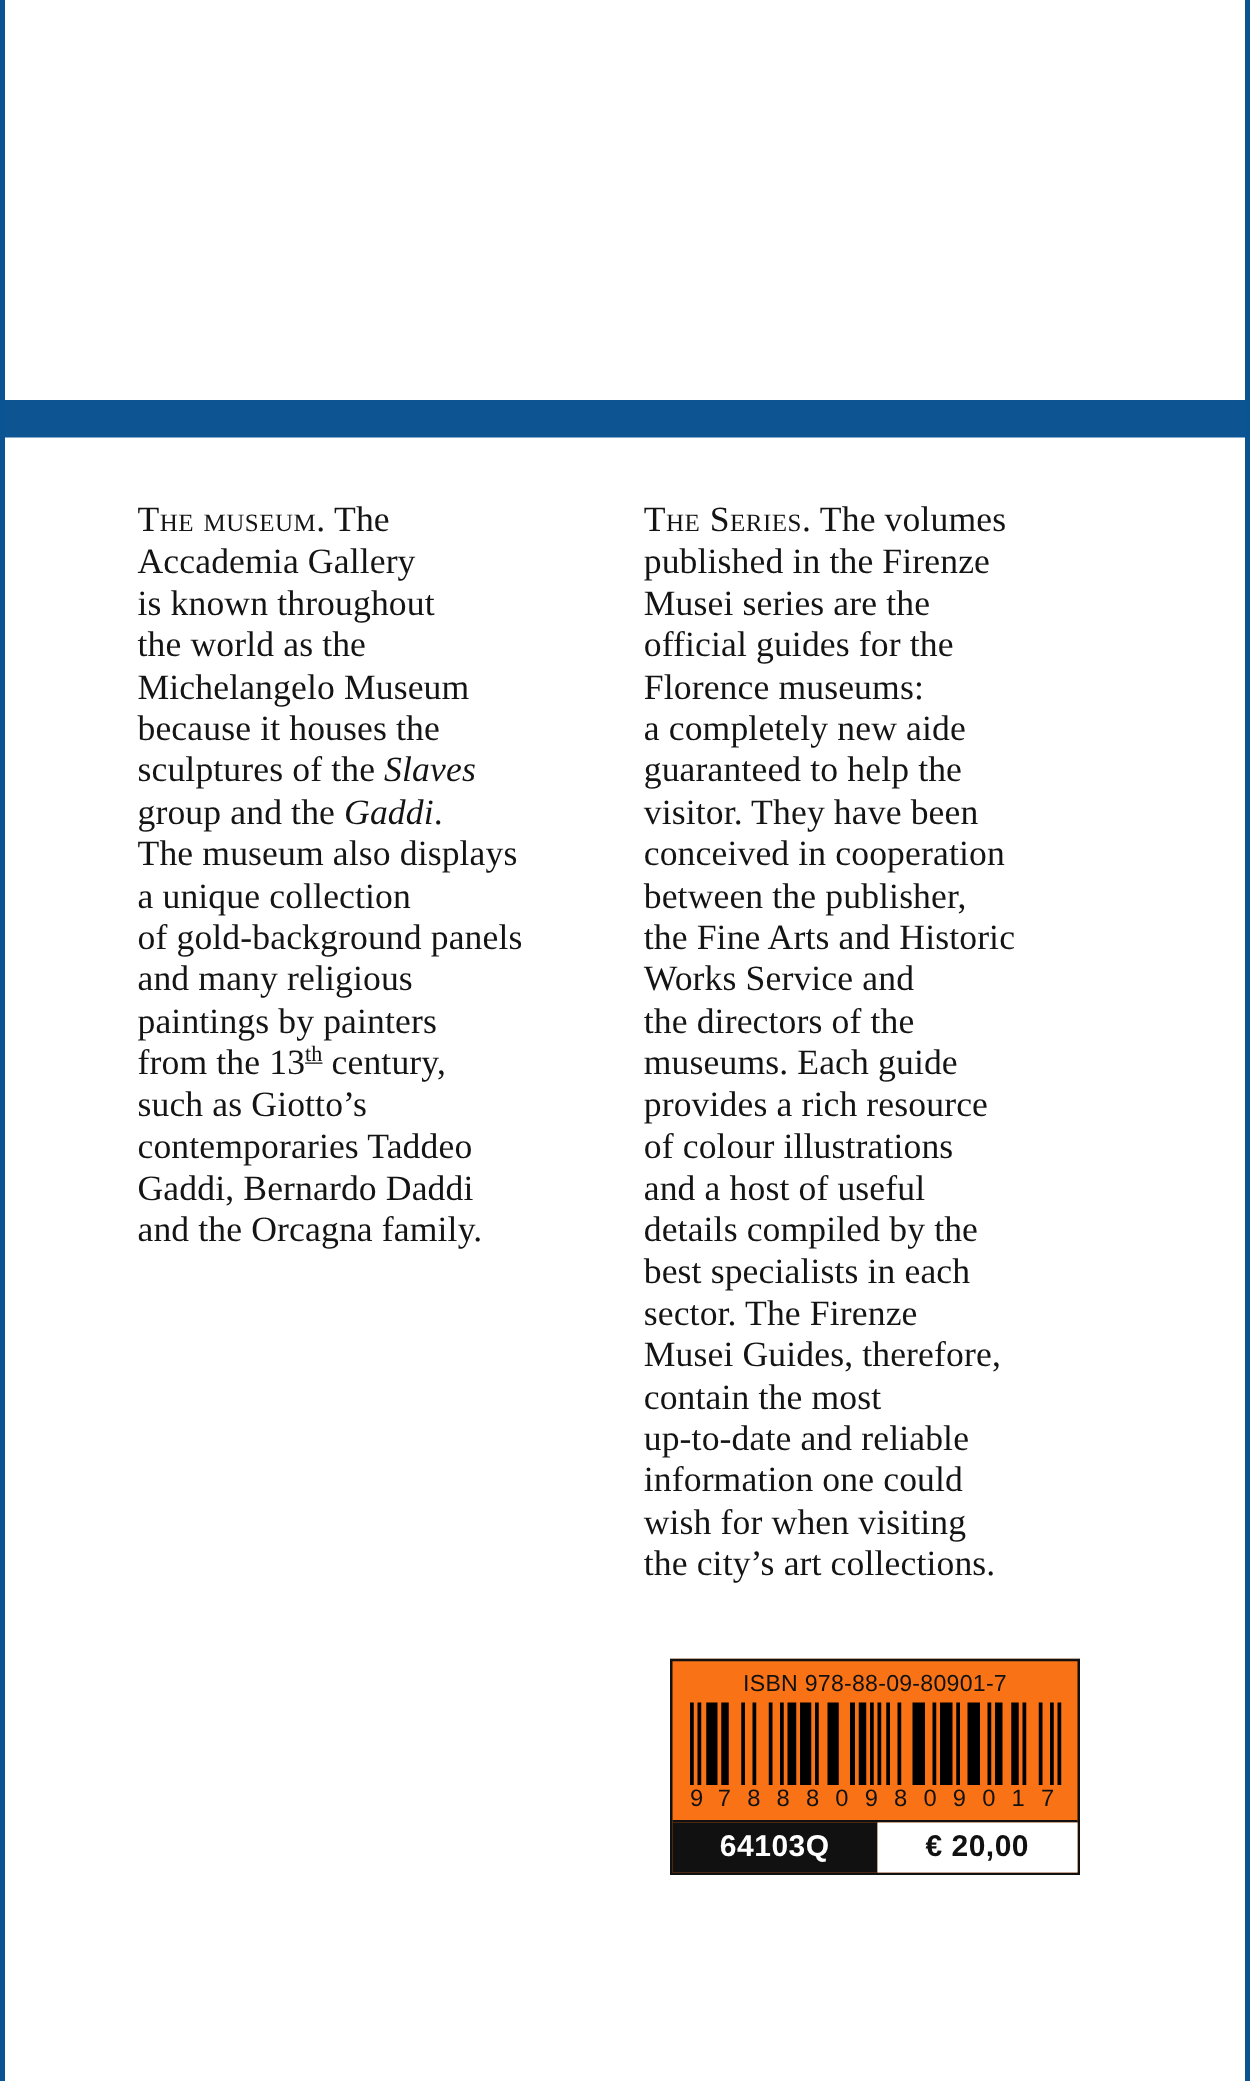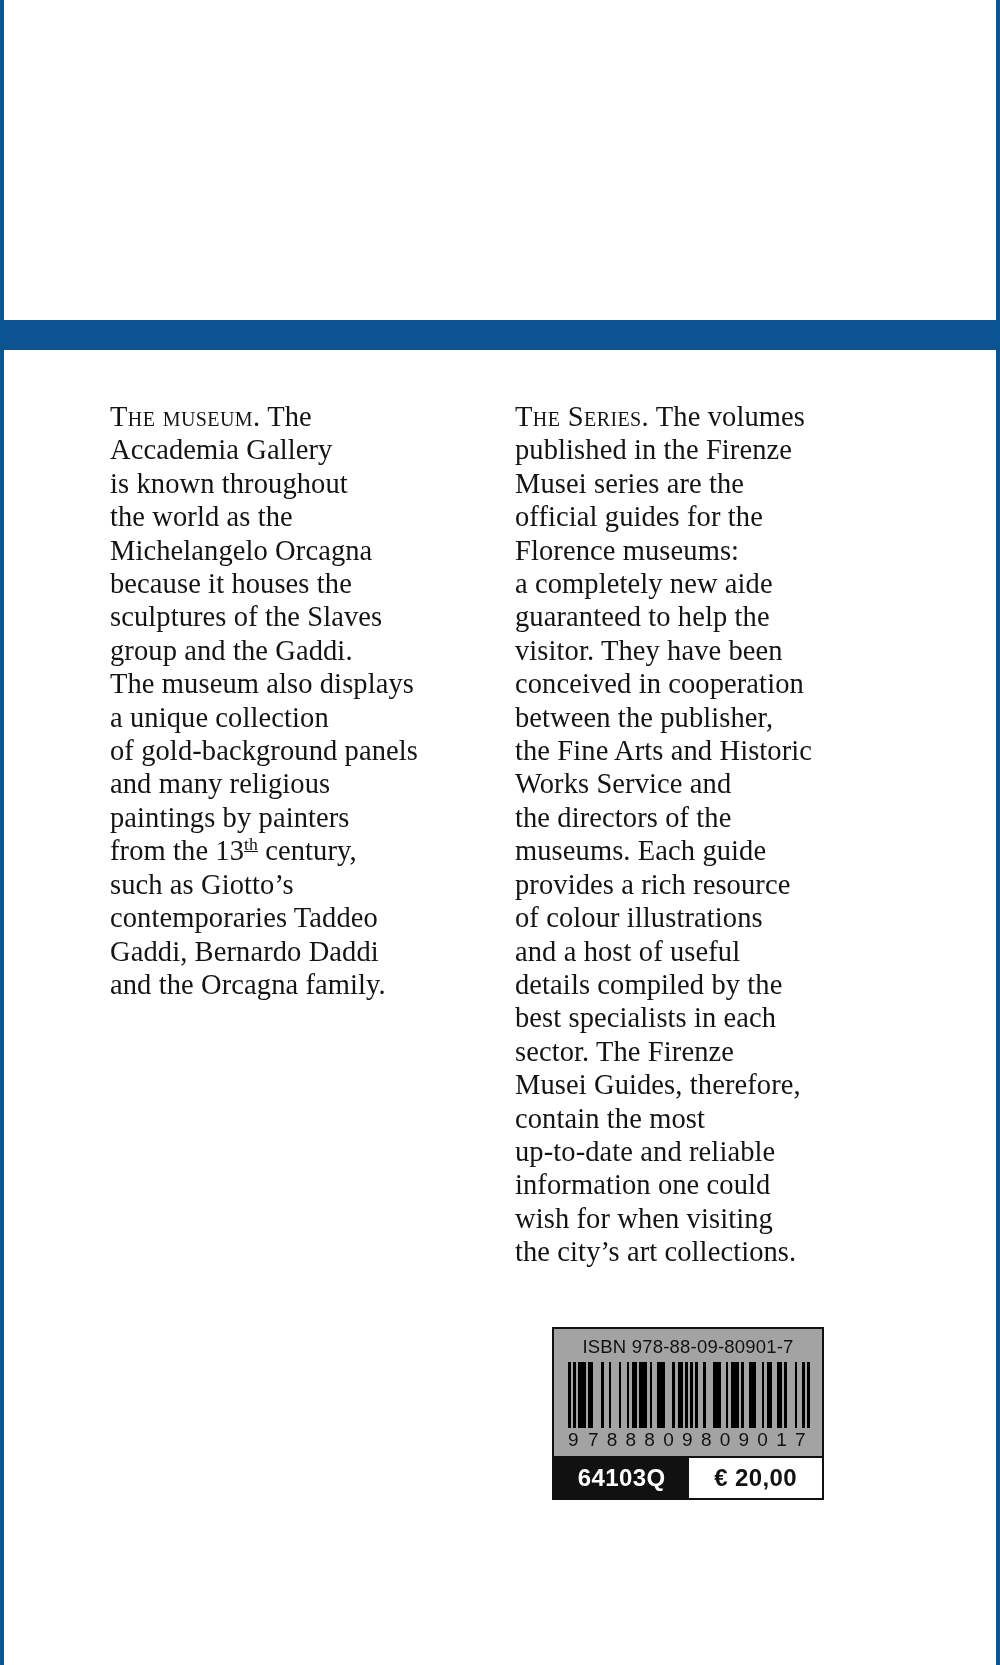--- a/index.html
+++ b/index.html
@@ -80,36 +80,36 @@
     white-space: pre-line;
     text-align: left;
     font-weight: 400;
   }
   p.para:last-child { margin-bottom: 16px; }
 
   .smallcaps {
     font-variant: small-caps;
     letter-spacing: 0.4px;
   }
-  .italic { }
+  .italic { font-style: italic; }
   sup.ord {
     font-size: 0.62em;
     vertical-align: super;
     line-height: 0;
     text-decoration: underline;
   }
 
   
   .barcode-block {
     position: absolute;
-    left: 552px;
+    left: 536px;
     top: 1327px;
-    width: 272px;
+    width: 328px;
     border: 2px solid #111111;
-    background: #a3a3a3;
+    background: #f97316;
     box-sizing: border-box;
   }
   .isbn-text {
     text-align: center;
     font-family: "Liberation Sans", sans-serif;
     font-size: 18.5px;
     letter-spacing: 0.2px;
     color: #111111;
     padding: 7px 0 4px 0;
   }
@@ -191,21 +191,21 @@
   <div class="edge-rule right"></div>
 
   <div class="columns">
 
     <div class="col col-left">
 
       <p class="para"><span class="smallcaps">The museum.</span><span> The
 Accademia Gallery
 is known throughout
 the world as the
-Michelangelo Orcagna
+Michelangelo Museum
 because it houses the
 sculptures of the </span><span class="italic">Slaves</span><span>
 group and the </span><span class="italic">Gaddi</span><span>.
 The museum also displays
 a unique collection
 of gold-background panels
 and many religious
 paintings by painters
 from the 13</span><sup class="ord">th</sup><span> century,
 such as Giotto’s

